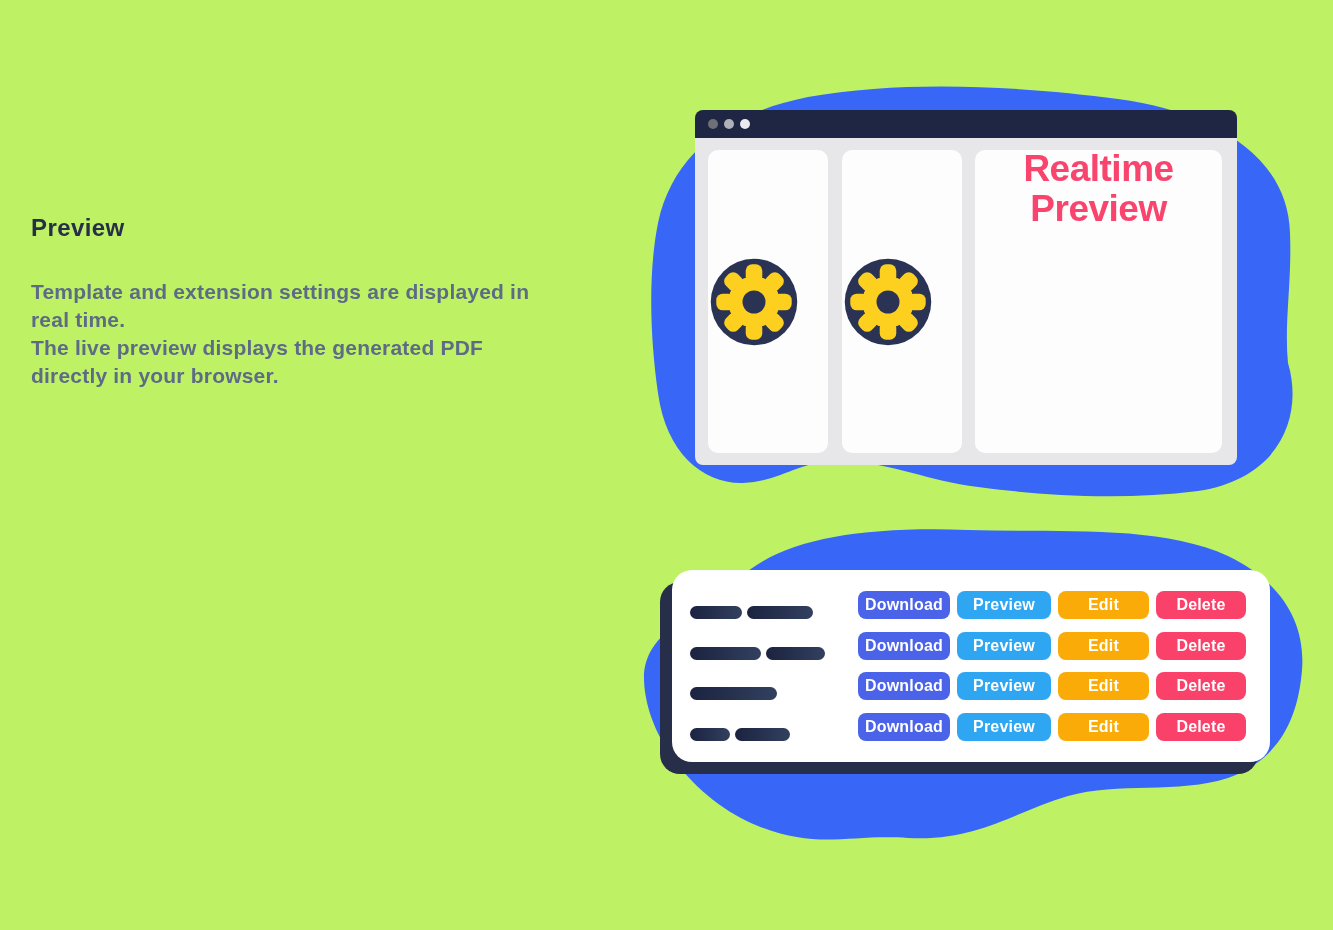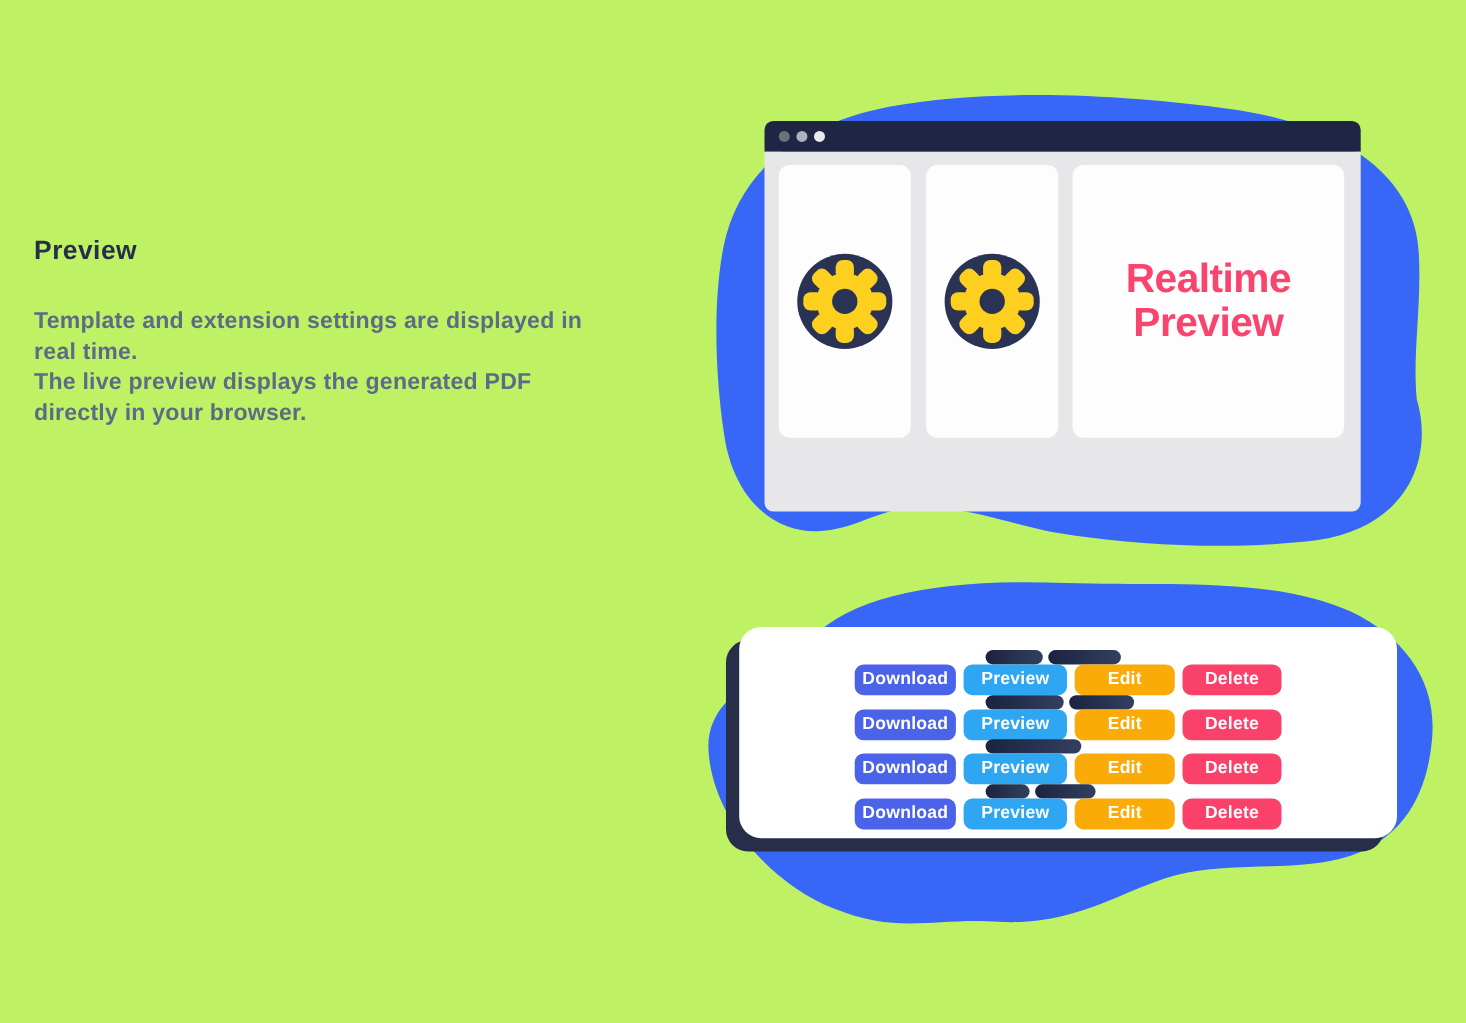--- a/index.html
+++ b/index.html
@@ -55,24 +55,24 @@
   .dot-1 { background: var(--dot-1); }
   .dot-2 { background: var(--dot-2); }
   .dot-3 { background: var(--dot-3); }
   .window-body {
     position: relative;
     height: 327px;
     background: var(--window-gray);
     border-radius: 0 0 8px 8px;
   }
   .panel {
-    position: absolute; top: 12px; height: 248px;
+    position: absolute; top: 12px; height: 303px;
     background: var(--panel-white);
     border-radius: 10px;
-    display: flex; align-items: center; justify-content: center;
+    display: flex; align-items: center; 
   }
   .panel-1 { left: 13px;  width: 120px; }
   .panel-2 { left: 147px; width: 120px; }
   .panel-3 { left: 280px; width: 247px; flex-direction: column; }
   .gear { width: 92px; height: 92px; display: block; }
   .pdf-line { color: var(--pdf-pink); font-weight: bold; text-align: center; }
   .pdf-line-1 { font-size: 37px; line-height: 38px; letter-spacing: -0.5px; }
   .pdf-line-2 { font-size: 64px; line-height: 62px; letter-spacing: 0px; }
   .pdf-line-3 { font-size: 37px; line-height: 42px; letter-spacing: -0.5px; }
 
@@ -86,21 +86,21 @@
   }
   .manage-card {
     position: absolute; left: 34px; top: 50px;
     width: 598px; height: 192px;
     background: #ffffff;
     border-radius: 20px;
     display: flex; flex-direction: column;
     justify-content: space-between;
     padding: 21px 0;
   }
-  .manage-row { display: flex; align-items: center; height: 28px; flex-direction: column; }
+  .manage-row { display: flex; align-items: flex-end; height: 28px; }
   .row-dashes {
     width: 168px; margin-left: 18px;
     display: flex; align-items: center; gap: 5px;
     flex: none;
   }
   .text-dash {
     height: 13px; border-radius: 7px;
     background: linear-gradient(90deg, var(--dash-dark), var(--dash-light));
     flex: none;
   }

